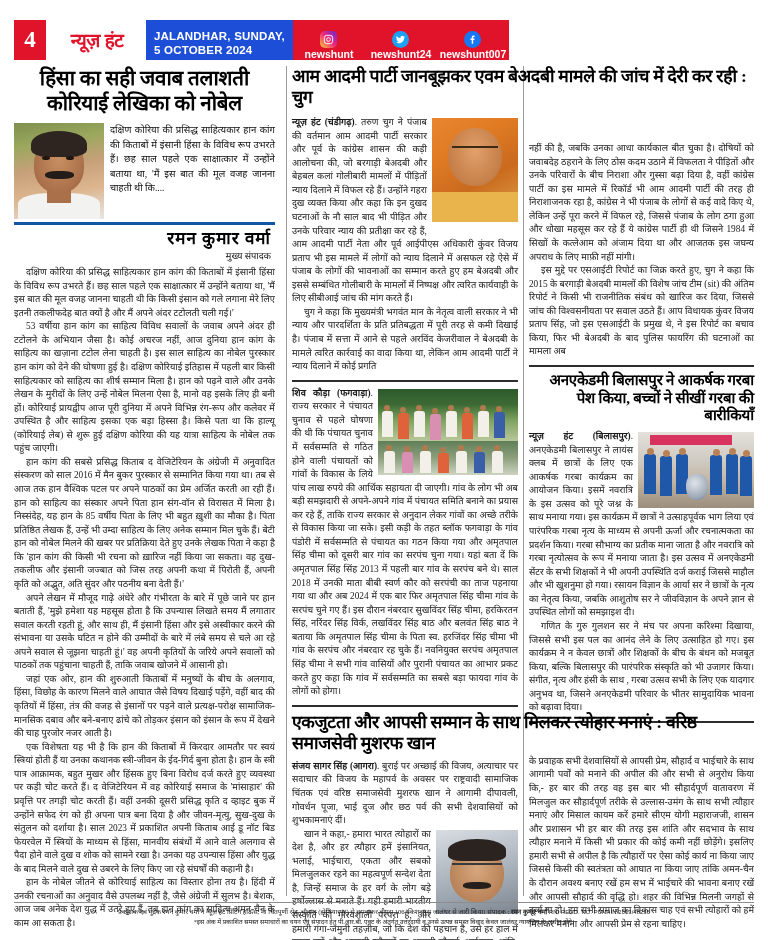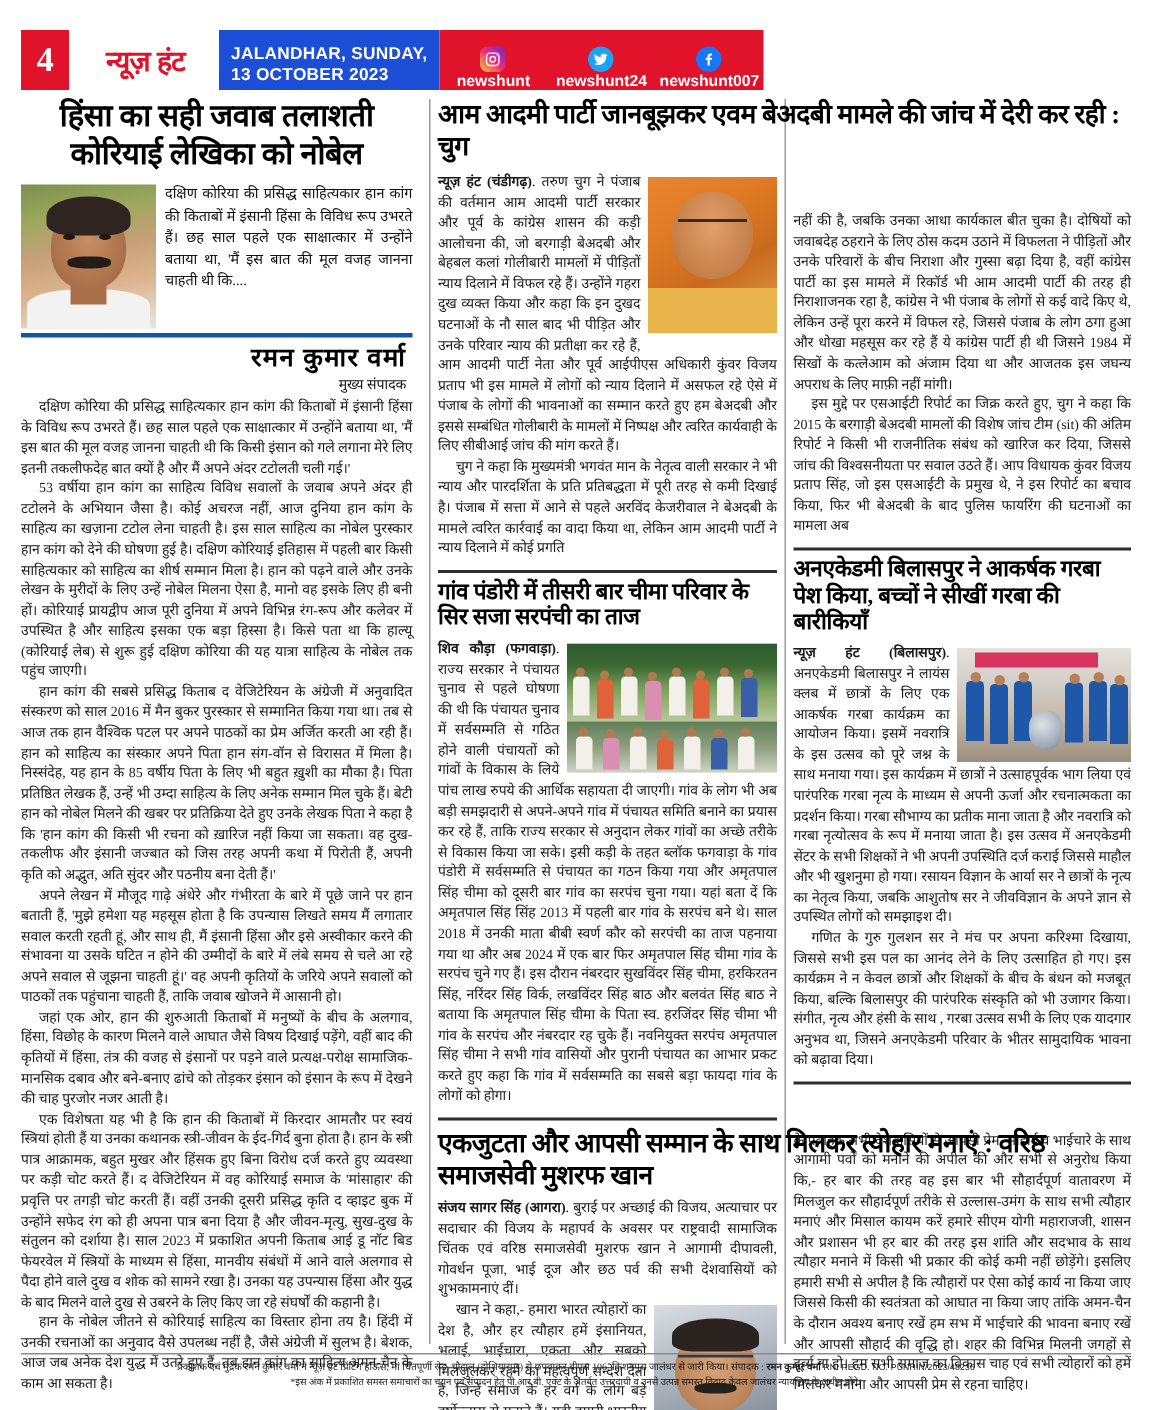--- a/index.html
+++ b/index.html
@@ -154,21 +154,21 @@
     line-height: 1.2;
     margin: 0 0 6px 0;
     color: #000;
     letter-spacing: -0.3px;
   }
   .headline-sub {
     font-family: "Liberation Serif", serif;
     font-weight: bold;
     font-size: 15px;
     line-height: 1.18;
-    text-align: left;
+    text-align: right;
     margin: 0 0 5px 0;
     color: #000;
     letter-spacing: -0.2px;
   }
   .body-text {
     font-family: "Liberation Serif", "DejaVu Serif", serif;
     font-size: 9.3px;
     line-height: 1.46;
     text-align: justify;
     text-justify: inter-word;
@@ -348,21 +348,21 @@
   <div class="masthead">
 
     <div class="mh-pageno">4</div>
 
     <div class="mh-logo">
       <span class="mh-logo-txt">न्यूज़ हंट</span>
     </div>
 
     <div class="mh-date">
       <span>JALANDHAR, SUNDAY,</span>
-      <span>13 OCTOBER 2023</span>
+      <span>5 OCTOBER 2024</span>
     </div>
 
 
     <div class="mh-social">
       <div class="soc">
         <span class="soc-ic ig">
           <svg width="11" height="11" viewBox="0 0 24 24" fill="none" stroke="#fff" stroke-width="2">
             <rect x="3" y="3" width="18" height="18" rx="5"></rect>
               <circle cx="12" cy="12" r="4"></circle>
             <circle cx="17.5" cy="6.5" r="1" fill="#fff" stroke="none"></circle>
@@ -438,21 +438,20 @@
               <div class="pf"></div>
               <div class="gl"></div>
           </div>
           <p class="noindent"><span class="dateline">न्यूज़ हंट (चंडीगढ़)</span><span>. तरुण चुग ने पंजाब की वर्तमान आम आदमी पार्टी सरकार और पूर्व के कांग्रेस शासन की कड़ी आलोचना की, जो बरगाड़ी बेअदबी और बेहबल कलां गोलीबारी मामलों में पीड़ितों न्याय दिलाने में विफल रहे हैं। उन्होंने गहरा दुख व्यक्त किया और कहा कि इन दुखद घटनाओं के नौ साल बाद भी पीड़ित और उनके परिवार न्याय की प्रतीक्षा कर रहे हैं, आम आदमी पार्टी नेता और पूर्व आईपीएस अधिकारी कुंवर विजय प्रताप भी इस मामले में लोगों को न्याय दिलाने में असफल रहे ऐसे में पंजाब के लोगों की भावनाओं का सम्मान करते हुए हम बेअदबी और इससे सम्बंधित गोलीबारी के मामलों में निष्पक्ष और त्वरित कार्यवाही के लिए सीबीआई जांच की मांग करते हैं।</span></p>
           <p>चुग ने कहा कि मुख्यमंत्री भगवंत मान के नेतृत्व वाली सरकार ने भी न्याय और पारदर्शिता के प्रति प्रतिबद्धता में पूरी तरह से कमी दिखाई है। पंजाब में सत्ता में आने से पहले अरविंद केजरीवाल ने बेअदबी के मामले त्वरित कार्रवाई का वादा किया था, लेकिन आम आदमी पार्टी ने न्याय दिलाने में कोई प्रगति</p>
         </div>
       </div>
 
       <div class="rule-thick"></div>
 
-      <h2 class="headline-sub">गांव पंडोरी में तीसरी बार चीमा परिवार के सिर सजा सरपंची का ताज</h2>
       <div class="body-text clearfix">
         <div class="photo photo-group photo-float-r">
           <div class="row1"></div>
             <div class="row2"></div>
           <div class="p" style="left:4px;  top:22px;"></div>
           <div class="p o" style="left:20px; top:24px;"></div>
           <div class="p" style="left:36px; top:22px;"></div>
           <div class="p pk" style="left:52px; top:25px;"></div>
           <div class="p" style="left:68px; top:22px;"></div>
           <div class="p o" style="left:84px; top:24px;"></div>

